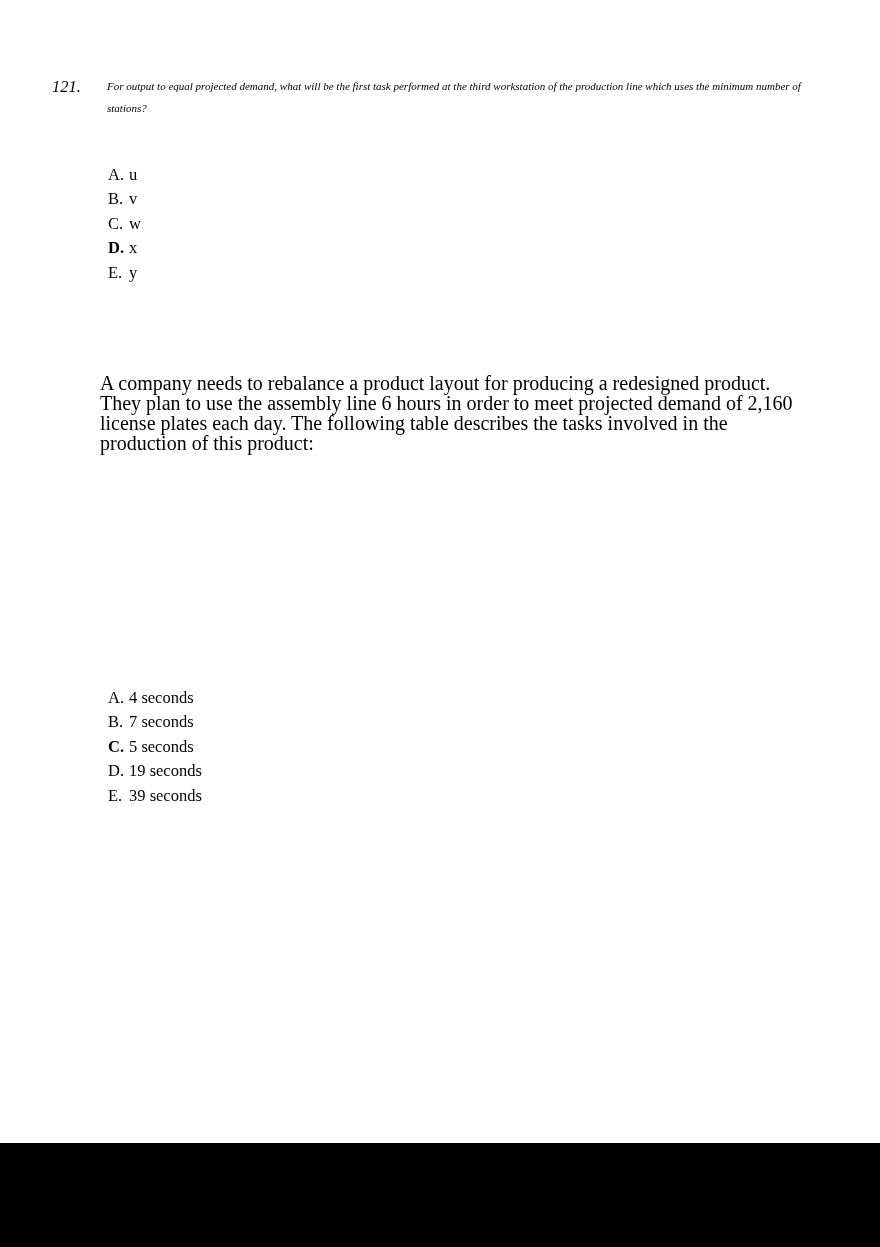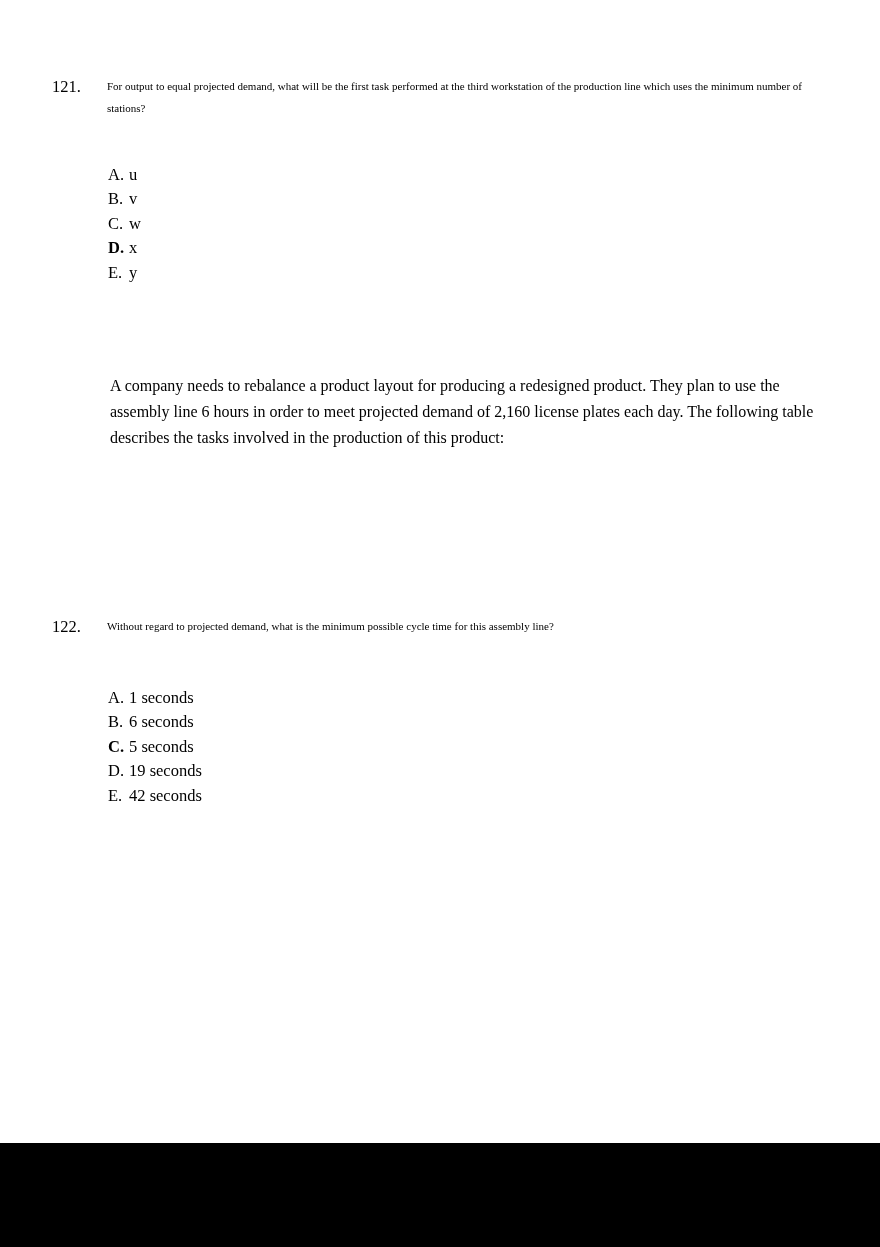--- a/index.html
+++ b/index.html
@@ -15,20 +15,21 @@
     left: 0; top: 0;
     width: 880px; height: 1247px;
     background: #ffffff;
     overflow: hidden;
   }
   .q-row {
     position: absolute;
     left: 52px;
     display: flex;
     align-items: flex-start;
+    font-style: italic;
   }
   .q-num {
     flex: 0 0 55px;
     width: 55px;
     font-size: 16.5px;
     line-height: 21.5px;
   }
   .q-text {
     width: 712px;
     font-size: 11px;
@@ -42,25 +43,25 @@
     display: flex;
     font-size: 16.5px;
     line-height: 24.4px;
   }
   .option .letter {
     flex: 0 0 21px;
     width: 21px;
   }
   .passage {
     position: absolute;
-    left: 110px;
+    left: 100px;
     top: 373px;
     width: 712px;
-    font-size: 16px;
-    line-height: 26px;
+    font-size: 20px;
+    line-height: 20px;
   }
   #q121 { top: 76px; }
   #q121-options { top: 163px; }
   #q122 { top: 616px; }
   #q122-options { top: 686px; }
   .footer-bar {
     position: absolute;
     left: 0;
     top: 1143px;
     width: 880px;
@@ -95,43 +96,39 @@
       <span class="otext">x</span>
     </div>
     <div class="option">
       <span class="letter">E.</span>
       <span class="otext">y</span>
     </div>
   </div>
 
   <div class="passage">A company needs to rebalance a product layout for producing a redesigned product. They plan to use the assembly line 6 hours in order to meet projected demand of 2,160 license plates each day. The following table describes the tasks involved in the production of this product:</div>
 
-  <div class="q-row" id="q122">
-    <div class="q-num">122.</div>
-    <div class="q-text">Without regard to projected demand, what is the minimum possible cycle time for this assembly line?</div>
-  </div>
 
   <div class="options" id="q122-options">
     <div class="option">
       <span class="letter">A.</span>
-      <span class="otext">1 seconds</span>
+      <span class="otext">4 seconds</span>
     </div>
     <div class="option">
       <span class="letter">B.</span>
-      <span class="otext">6 seconds</span>
+      <span class="otext">7 seconds</span>
     </div>
     <div class="option">
       <span class="letter" style="font-weight: bold;">C.</span>
       <span class="otext">5 seconds</span>
     </div>
     <div class="option">
       <span class="letter">D.</span>
       <span class="otext">19 seconds</span>
     </div>
     <div class="option">
       <span class="letter">E.</span>
-      <span class="otext">42 seconds</span>
+      <span class="otext">39 seconds</span>
     </div>
   </div>
 
   <div class="footer-bar" style="background: rgb(0, 0, 0);"></div>
 
 </div>
 
 </body></html>

